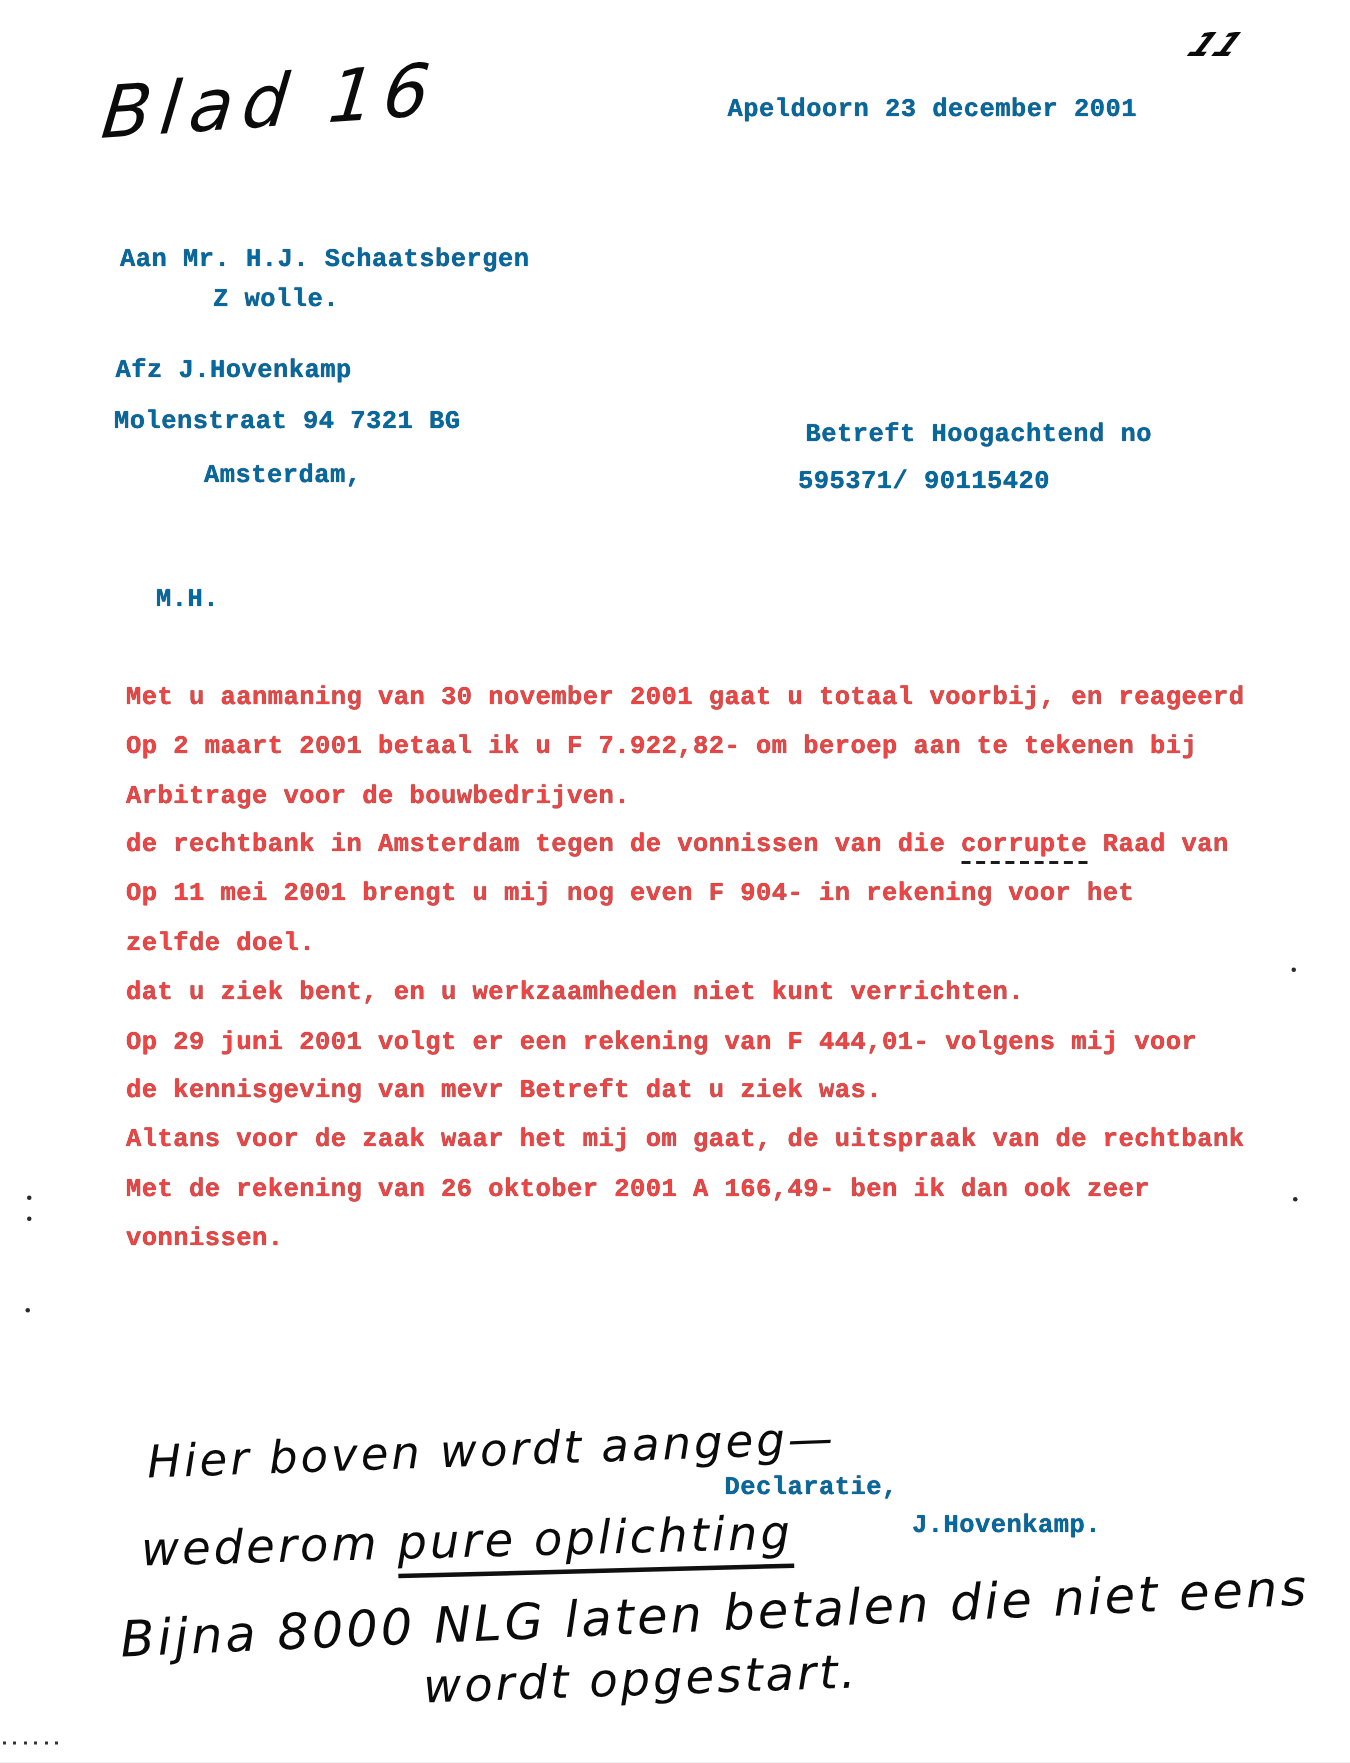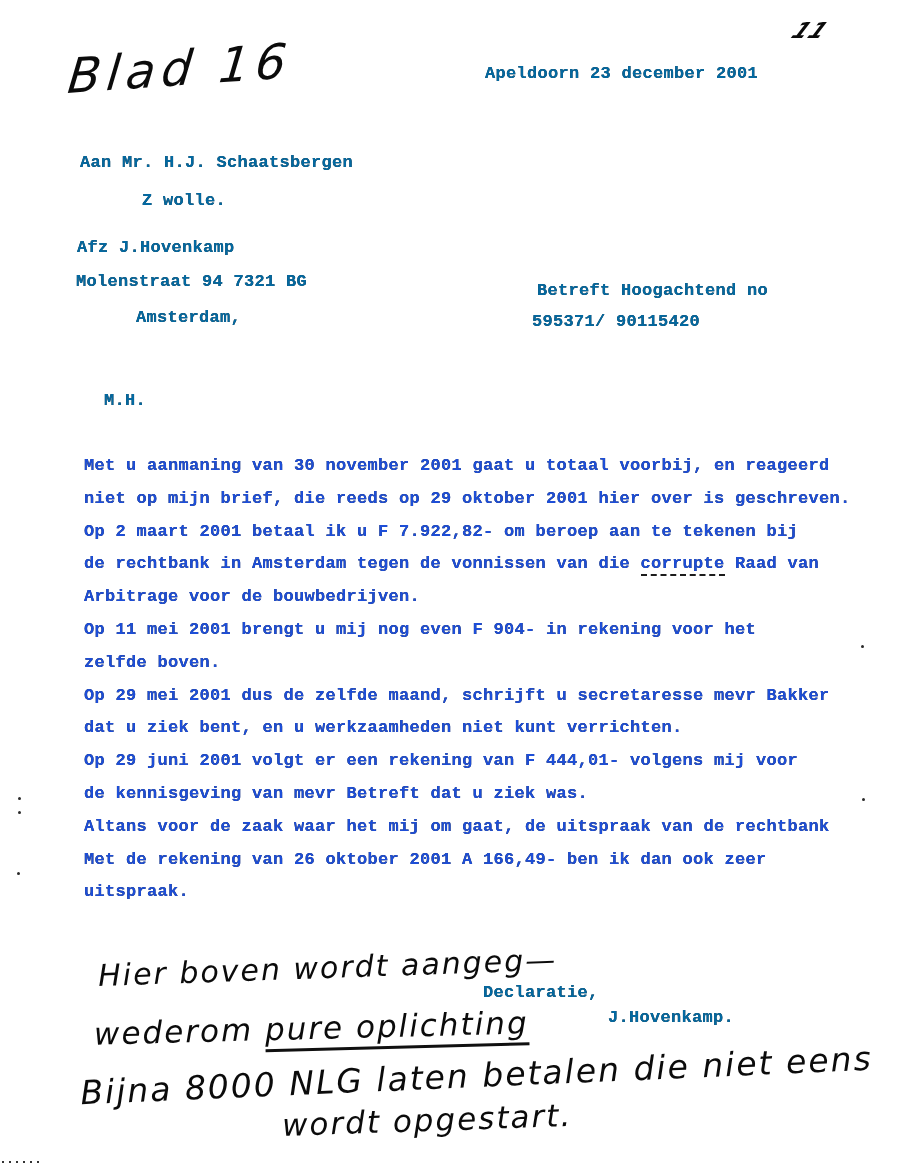--- a/index.html
+++ b/index.html
@@ -8,21 +8,21 @@
     overflow:hidden;font-family:"Liberation Mono",monospace;color:#111;
   }
   .typed{
     position:absolute;font-family:"Liberation Mono","DejaVu Sans Mono",monospace;
     font-size:17px;font-weight:700;letter-spacing:.3px;white-space:pre;
     color:#0369a1;text-shadow:0 0 .6px #222;
   }
   .body-block{
     position:absolute;left:84px;top:450px;width:770px;
     font-family:"Liberation Mono","DejaVu Sans Mono",monospace;
-    font-size:17px;font-weight:700;letter-spacing:.3px;color:#1d4ed8;
+    font-size:17px;font-weight:700;letter-spacing:.3px;color:#ef4444;
     text-shadow:0 0 .6px #222;
   }
   .body-block .bline{height:32.8px;line-height:32.8px;white-space:pre;}
   .dashed-word{border-bottom:2px dashed #1c1c1c;padding-bottom:1px;}
   .hand{
     position:absolute;font-family:"DejaVu Sans",sans-serif;font-style:italic;
     letter-spacing:2px;color:#0b0b0b;white-space:pre;
   }
   .blad{left:68px;top:40px;font-size:48px;transform:rotate(-4deg) skewX(-10deg);letter-spacing:6px;}
   .corner-mark{left:794px;top:18px;font-size:22px;transform:skewX(-30deg);font-weight:700;letter-spacing:1px;}
@@ -41,47 +41,45 @@
 <body>
 
 <div class="page">
 
   <div class="hand blad">Blad 16</div>
 
   <div class="hand corner-mark">11</div>
 
   <div class="typed" style="left:485px;top:64px;">Apeldoorn 23 december 2001</div>
 
-  <div class="typed" style="left:80px;top:153px;">Aan Mr. H.J. Schaatsbergen</div>
+  <div class="typed" style="left:80px;top:164px;">Aan Mr. H.J. Schaatsbergen</div>
   <div class="typed" style="left:142px;top:191px;">Z wolle.</div>
 
   <div class="typed" style="left:77px;top:238px;">Afz J.Hovenkamp</div>
   <div class="typed" style="left:76px;top:272px;">Molenstraat 94 7321 BG</div>
   <div class="typed" style="left:136px;top:308px;">Amsterdam,</div>
 
   <div class="typed" style="left:537px;top:281px;">Betreft Hoogachtend no</div>
   <div class="typed" style="left:532px;top:312px;">595371/ 90115420</div>
 
   <div class="typed" style="left:84px;top:391px;padding-left:20px;">M.H.</div>
 
   <div class="body-block">
     <div class="bline">Met u aanmaning van 30 november 2001 gaat u totaal voorbij, en reageerd</div>
-    <div class="bline">niet op mijn brief, die reeds op 29 oktober 2001 hier over is geschreven.</div>
     <div class="bline">Op 2 maart 2001 betaal ik u F 7.922,82- om beroep aan te tekenen bij</div>
+    <div class="bline">Arbitrage voor de bouwbedrijven.</div>
     <div class="bline"><span>de rechtbank in Amsterdam tegen de vonnissen van die </span><span class="dashed-word">corrupte</span><span> Raad van</span></div>
-    <div class="bline">Arbitrage voor de bouwbedrijven.</div>
     <div class="bline">Op 11 mei 2001 brengt u mij nog even F 904- in rekening voor het</div>
-    <div class="bline">zelfde boven.</div>
-    <div class="bline">Op 29 mei 2001 dus de zelfde maand, schrijft u secretaresse mevr Bakker</div>
+    <div class="bline">zelfde doel.</div>
     <div class="bline">dat u ziek bent, en u werkzaamheden niet kunt verrichten.</div>
     <div class="bline">Op 29 juni 2001 volgt er een rekening van F 444,01- volgens mij voor</div>
     <div class="bline">de kennisgeving van mevr Betreft dat u ziek was.</div>
     <div class="bline">Altans voor de zaak waar het mij om gaat, de uitspraak van de rechtbank</div>
     <div class="bline">Met de rekening van 26 oktober 2001 A 166,49- ben ik dan ook zeer</div>
-    <div class="bline">uitspraak.</div>
+    <div class="bline">vonnissen.</div>
   </div>
 
   <div class="typed" style="left:483px;top:983px;">Declaratie,</div>
   <div class="typed" style="left:608px;top:1008px;">J.Hovenkamp.</div>
 
   <div class="hand note1">Hier boven wordt aangeg—</div>
   <div class="hand note2"><span>wederom </span><span class="uline">pure oplichting</span></div>
   <div class="hand note3">Bijna 8000 NLG laten betalen die niet eens</div>
   <div class="hand note4">wordt opgestart.</div>
 

